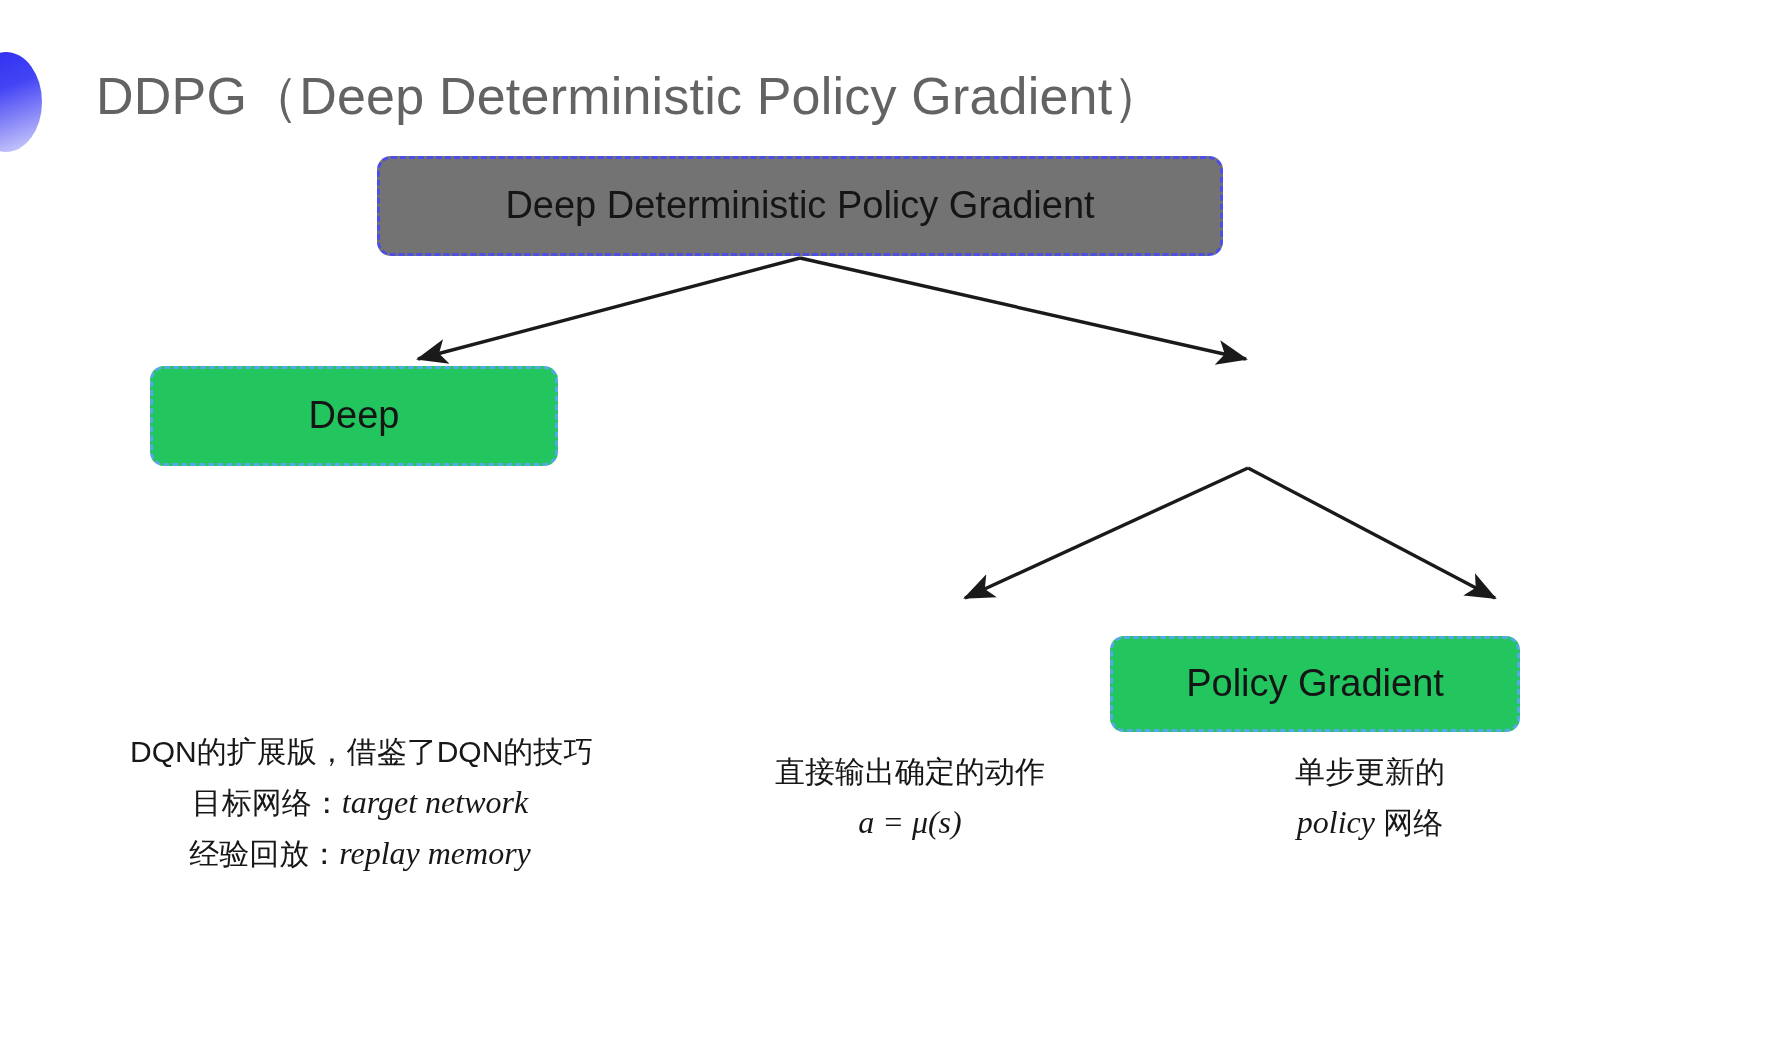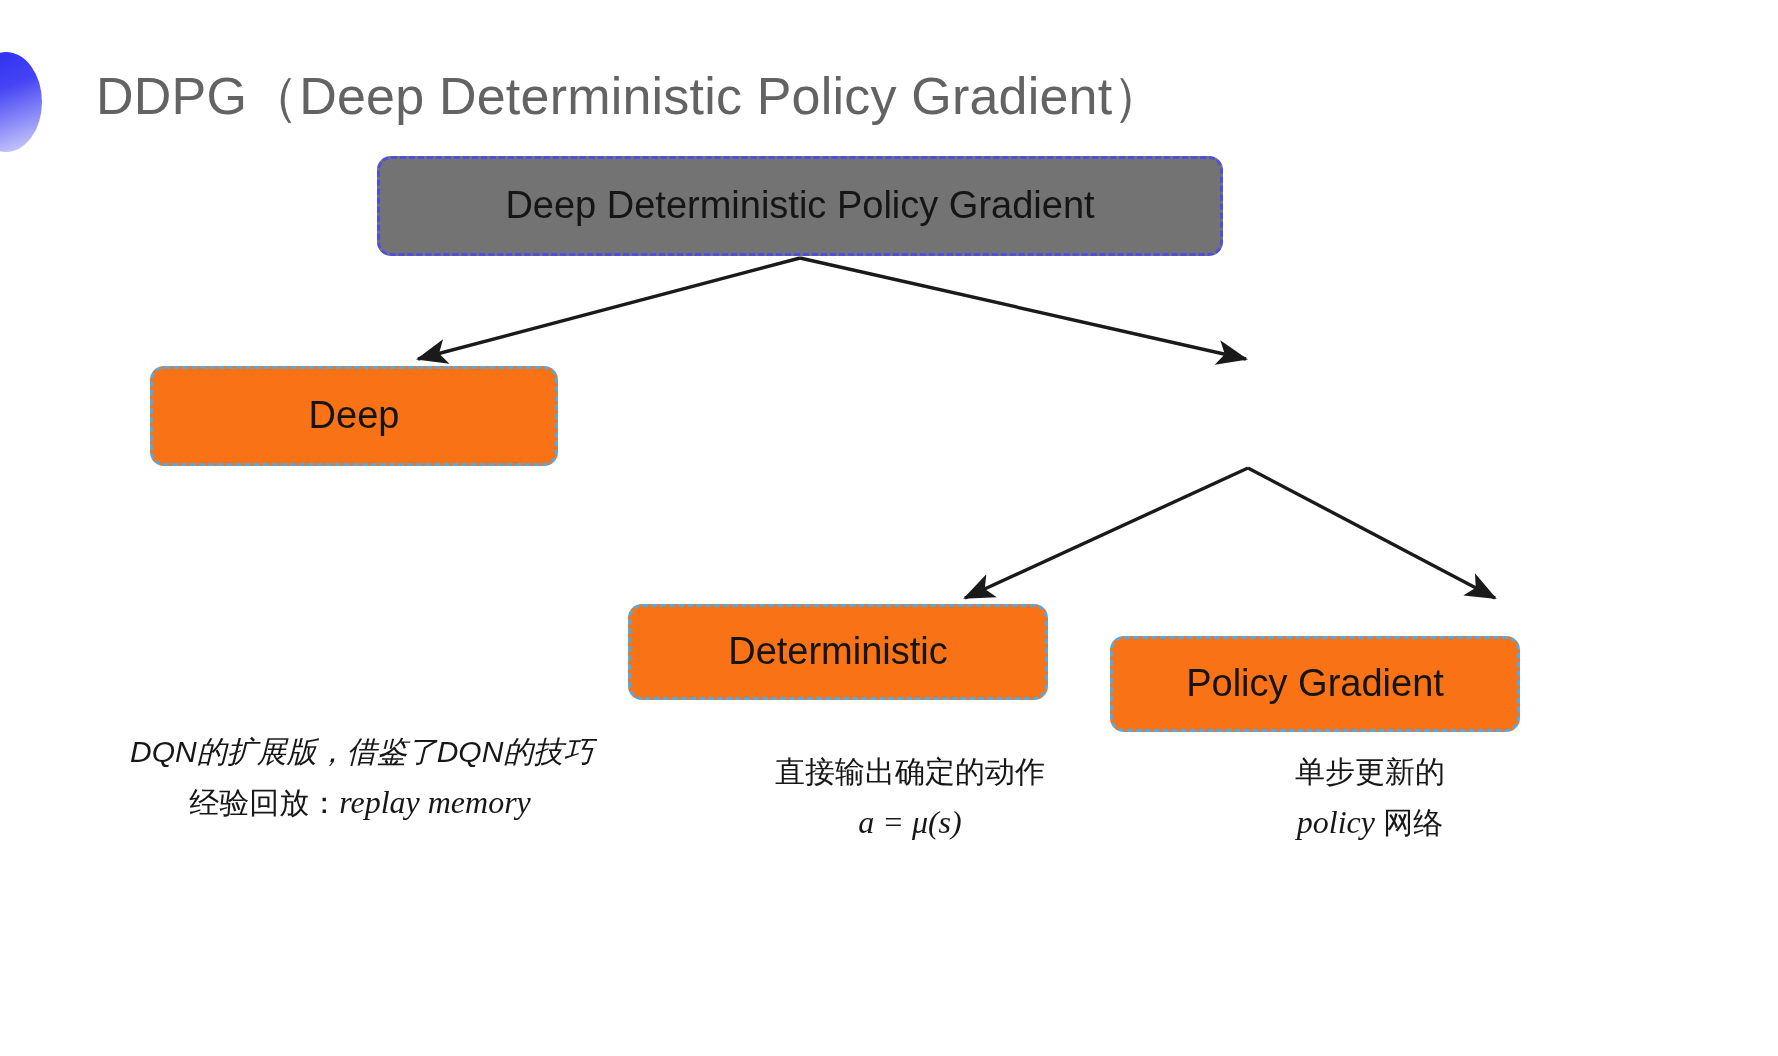--- a/index.html
+++ b/index.html
@@ -60,21 +60,21 @@
     text-align: center;
     color: #151515;
     font-weight: 400;
     line-height: 1.15;
   }
   .node.purple {
     background: #737373;
     border: 3px dashed #4d4de8;
   }
   .node.blue {
-    background: #f97316;
+    background: #22c55e;
     border: 3px dashed #54a9e0;
   }
 
   #node-root   { left: 377px;  top: 156px; width: 846px;  height: 100px; font-size: 38px; }
   #node-deep   { left: 150px;  top: 366px; width: 408px;  height: 100px; font-size: 38px; }
   #node-dpg    { left: 738px;  top: 366px; width: 712px;  height: 100px; font-size: 38px; }
   #node-det    { left: 628px;  top: 604px; width: 420px;  height: 96px;  font-size: 38px; }
   #node-pg     { left: 1110px; top: 636px; width: 410px;  height: 96px;  font-size: 38px; }
 
   
@@ -87,21 +87,21 @@
   }
   .annot .line { display: block; }
   .annot-center { text-align: center; }
   .serif-italic {
     font-family: "Liberation Serif", "DejaVu Serif", serif;
     font-style: italic;
     font-size: 32px;
   }
 
   #annot-deep   { left: 130px; top: 728px; text-align: center; width: 460px; }
-  #annot-deep .line.l1 { text-align: center; font-style: italic; }
+  #annot-deep .line.l1 { text-align: center; }
   #annot-det    { left: 700px; top: 748px; width: 420px; text-align: center; }
   #annot-pg     { left: 1180px; top: 748px; width: 380px; text-align: center; }
 </style>
 </head>
 <body>
 
 <div id="slide">
 
   <div id="deco-dot"></div>
 
@@ -125,30 +125,28 @@
 
   <div class="node purple" id="node-root">
     <span>Deep Deterministic Policy Gradient</span>
   </div>
 
   <div class="node blue" id="node-deep">
     <span>Deep</span>
   </div>
 
 
-  <div class="node blue" id="node-det">
-    <span>Deterministic</span>
-  </div>
 
   <div class="node blue" id="node-pg">
     <span>Policy Gradient</span>
   </div>
 
   <div class="annot" id="annot-deep">
     <span class="line l1">DQN的扩展版，借鉴了DQN的技巧</span>
+    <span class="line"><span>目标网络：</span><span class="serif-italic">target network</span></span>
     <span class="line"><span>经验回放：</span><span class="serif-italic">replay memory</span></span>
   </div>
 
   <div class="annot annot-center" id="annot-det">
     <span class="line">直接输出确定的动作</span>
     <span class="line serif-italic">a = μ(s)</span>
   </div>
 
   <div class="annot annot-center" id="annot-pg">
     <span class="line">单步更新的</span>

